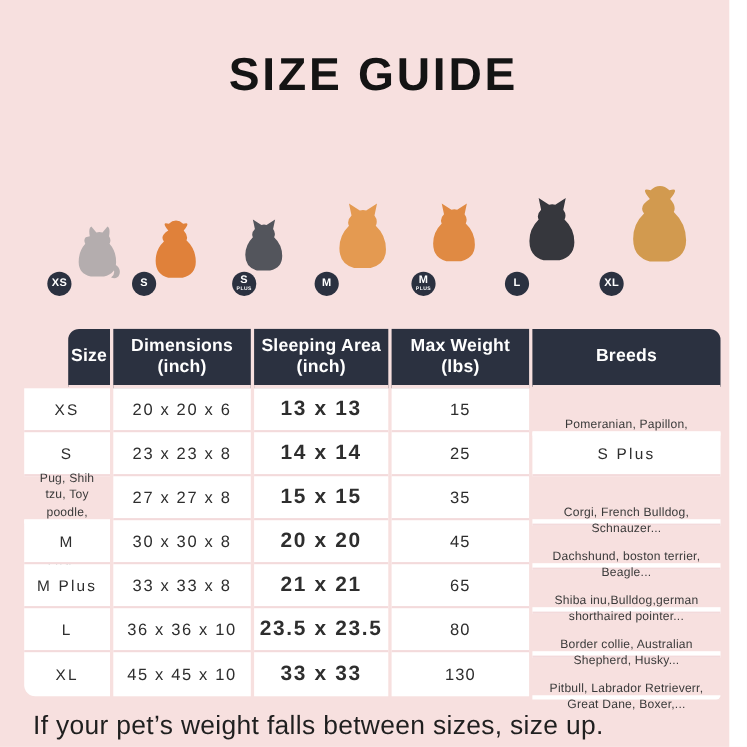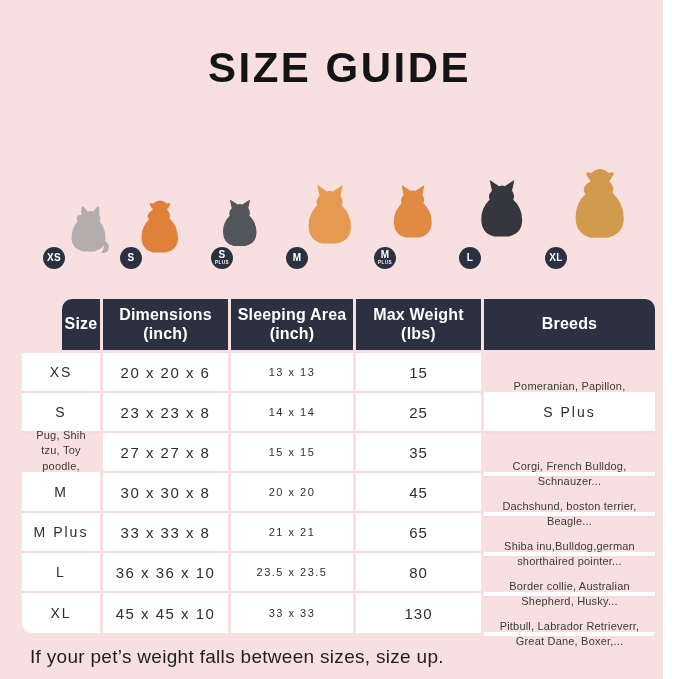--- a/index.html
+++ b/index.html
@@ -49,27 +49,27 @@
     background:var(--cell-bg,#ffffff);
     display:flex;align-items:center;justify-content:center;text-align:center;
     box-sizing:border-box;border-bottom:2px solid var(--separator,#f3dadb);
     color:var(--body-text,#2e2e2e);
   }
   .cell.r-last{border-bottom:none;}
   .cell.r-last.c-first{border-bottom-left-radius:10px;}
   .cell.r-last.c-last{border-bottom-right-radius:10px;}
   .cell.col-size{font-size:14px;letter-spacing:2px;}
   .cell.col-dim{font-size:15px;letter-spacing:1.5px;}
-  .cell.col-sleep{font-size:11px;letter-spacing:1.5px;}
+  .cell.col-sleep{font-size:19px;letter-spacing:1.5px;font-weight:bold;}
   .cell.col-weight{font-size:15px;letter-spacing:1px;}
   .cell.col-breeds{font-size:11px;line-height:1.4;letter-spacing:.2px;padding:2px 10px;color:#3a3a3a;margin-top:39px;}
   
   .footer-note{
     position:absolute;left:30px;top:646px;
-    font-size:19px;letter-spacing:.3px;color:#1f1f1f;
+    font-size:24px;letter-spacing:.3px;color:#1f1f1f;
   }
 </style>
 </head>
 <body>
 
 <div class="stage">
 
   <div class="title">SIZE GUIDE</div>
 
   <div class="animal" style="left:66px;top:186px;width:46px;height:84px;">

